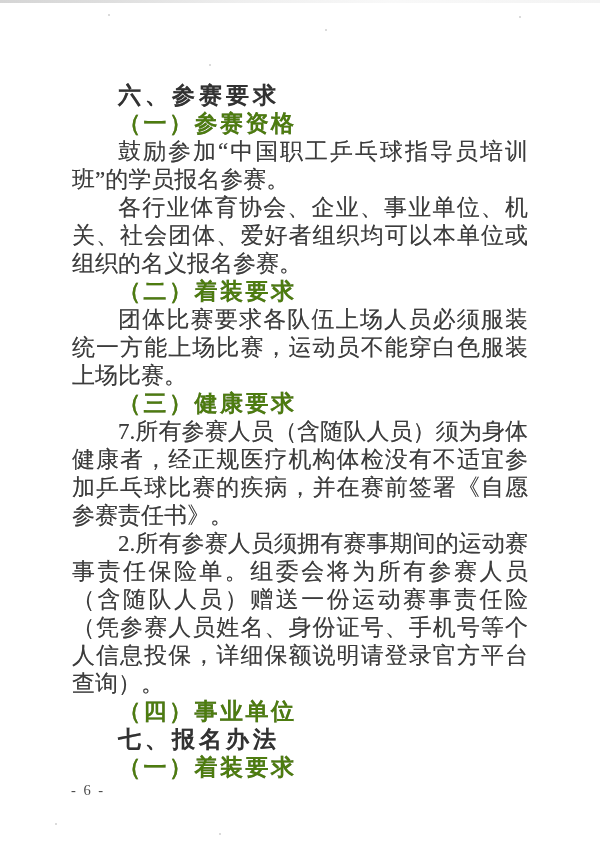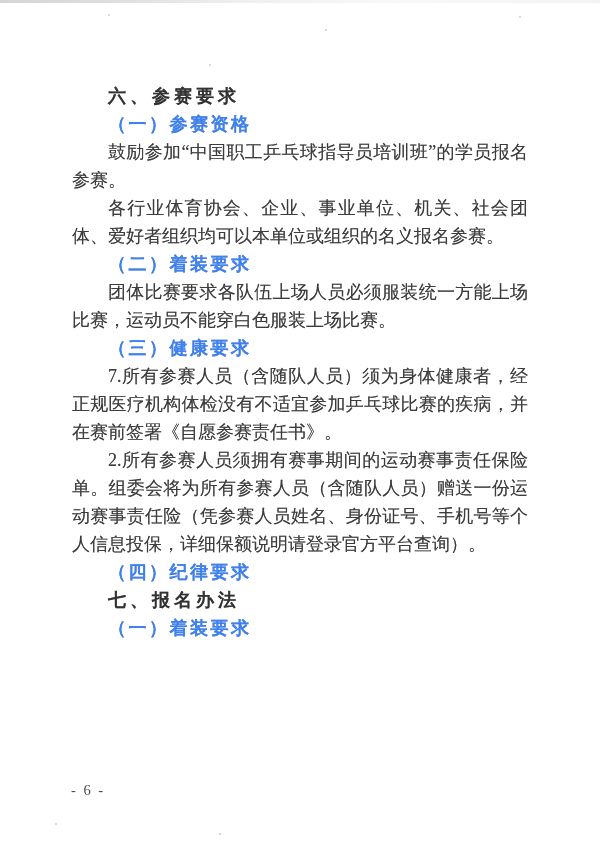--- a/index.html
+++ b/index.html
@@ -33,38 +33,38 @@
   }
   .doc-content {
     position: absolute;
     left: 72px;
     top: 82px;
     width: 456px;
     text-shadow: 0 0 0.5px rgba(70,70,70,0.55);
   }
   .doc-h1, .doc-h2, .doc-p {
     margin: 0;
-    font-size: 18px;
+    font-size: 23px;
     line-height: 28px;
     color: #3c3c3c;
     text-indent: 2em;
     font-weight: normal;
   }
   .doc-p {
     text-align: justify;
   }
   .doc-h1 {
     font-weight: bold;
     letter-spacing: 4px;
     color: #323232;
   }
   .doc-h2 {
     font-weight: bold;
     letter-spacing: 2.5px;
-    color: #3b82f6;
+    color: #4d7c0f;
   }
   .page-number {
     position: absolute;
     left: 71px;
     top: 781px;
     font-size: 14.5px;
     line-height: 18px;
     letter-spacing: 2px;
     color: #4a4a4a;
     font-family: "Liberation Serif", "DejaVu Serif", serif;
@@ -87,20 +87,20 @@
   <main class="doc-content">
     <h2 class="doc-h1">六、参赛要求</h2>
     <h3 class="doc-h2">（一）参赛资格</h3>
     <p class="doc-p">鼓励参加“中国职工乒乓球指导员培训班”的学员报名参赛。</p>
     <p class="doc-p">各行业体育协会、企业、事业单位、机关、社会团体、爱好者组织均可以本单位或组织的名义报名参赛。</p>
     <h3 class="doc-h2">（二）着装要求</h3>
     <p class="doc-p">团体比赛要求各队伍上场人员必须服装统一方能上场比赛，运动员不能穿白色服装上场比赛。</p>
     <h3 class="doc-h2">（三）健康要求</h3>
     <p class="doc-p">7.所有参赛人员（含随队人员）须为身体健康者，经正规医疗机构体检没有不适宜参加乒乓球比赛的疾病，并在赛前签署《自愿参赛责任书》。</p>
     <p class="doc-p">2.所有参赛人员须拥有赛事期间的运动赛事责任保险单。组委会将为所有参赛人员（含随队人员）赠送一份运动赛事责任险（凭参赛人员姓名、身份证号、手机号等个人信息投保，详细保额说明请登录官方平台查询）。</p>
-    <h3 class="doc-h2">（四）纪律要求</h3>
+    <h3 class="doc-h2">（四）事业单位</h3>
     <h2 class="doc-h1">七、报名办法</h2>
     <h3 class="doc-h2">（一）着装要求</h3>
   </main>
 
   <div class="page-number">- 6 -</div>
 
 </div>
 
 </body></html>

